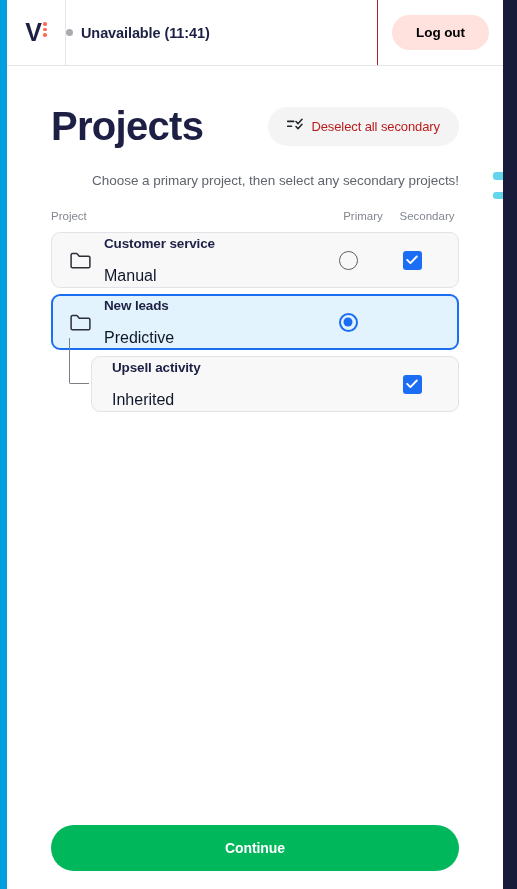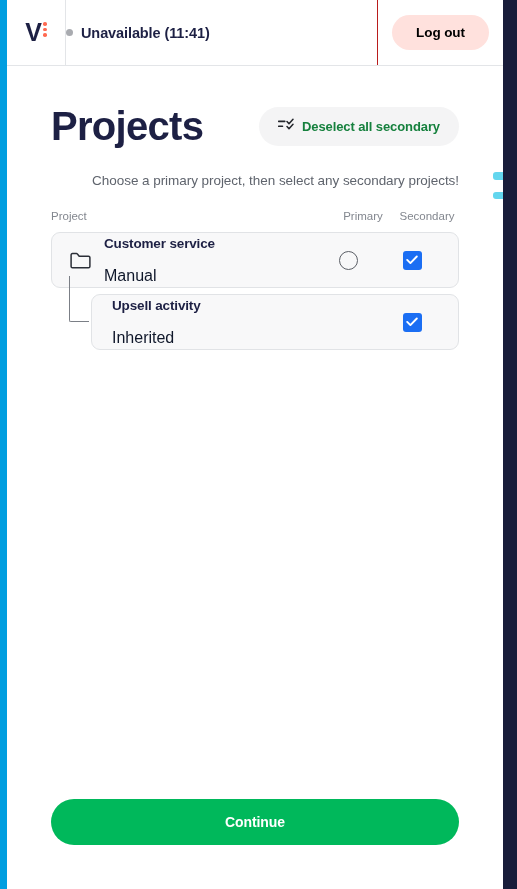--- a/index.html
+++ b/index.html
@@ -171,22 +171,22 @@
     gap: 8px;
     background: #f4f4f5;
     border: none;
     border-radius: 20px;
     padding: 11px 19px;
     cursor: pointer;
     font-family: inherit;
   }
   .deselect-label {
     font-size: 13px;
-    font-weight: 700;
-    color: #15803d;
+    font-weight: 400;
+    color: #b91c1c;
     letter-spacing: -0.1px;
   }
   .checklist-icon { display: block; }
 
   .subtitle {
     margin-top: 24px;
     font-size: 13.5px;
     color: #5f646d;
     letter-spacing: -0.05px;
     text-align: right;
@@ -329,21 +329,21 @@
     width: 20px;
     height: 46px;
     border-left: 1.5px solid #7b7f86;
     border-bottom: 1.5px solid #7b7f86;
     border-bottom-left-radius: 2px;
     pointer-events: none;
   }
 
   
   .footer {
-    padding: 0 44px 44px 44px;
+    padding: 0 44px 18px 44px;
   }
   .continue-btn {
     width: 100%;
     height: 46px;
     border: none;
     border-radius: 23px;
     background: #00b85b;
     color: #ffffff;
     font-family: inherit;
     font-size: 14px;
@@ -434,20 +434,37 @@
               <div class="cell-secondary">
                 <span class="checkbox">
                   <svg width="12" height="10" viewBox="0 0 12 10" fill="none" aria-hidden="true">
                     <path d="M1.2 4.9 L4.4 8.1 L10.8 1.5" stroke="#ffffff" stroke-width="1.9" stroke-linecap="round" stroke-linejoin="round"></path>
                   </svg>
                 </span>
               </div>
             </div>
           </div>
           <div class="row-wrap">
+            <div class="row selected">
+              <span class="folder-icon">
+                <svg width="21" height="17" viewBox="0 0 21 17" fill="none" aria-hidden="true">
+                  <path d="M1.1 4.2 V14.4 a1.4 1.4 0 0 0 1.4 1.4 h16 a1.4 1.4 0 0 0 1.4-1.4 V5.6 a1.4 1.4 0 0 0-1.4-1.4 H9.2 L7.4 2.0 a1.3 1.3 0 0 0-1-0.5 H2.5 A1.4 1.4 0 0 0 1.1 3 Z" stroke="#2b2f38" stroke-width="1.5" stroke-linejoin="round"></path>
+                </svg>
+              </span>
+              <div class="row-text">
+                <span class="row-name">New leads</span>
+                <span class="row-sub">Predictive</span>
+              </div>
+              <div class="cell-primary">
+                <span class="radio on"></span>
+              </div>
+              <div class="cell-secondary"></div>
+            </div>
+          </div>
+          <div class="row-wrap">
             <div class="tree-line"></div>
             <div class="row child">
               <div class="row-text">
                 <span class="row-name">Upsell activity</span>
                 <span class="row-sub">Inherited</span>
               </div>
               <div class="cell-primary"></div>
               <div class="cell-secondary">
                 <span class="checkbox">
                   <svg width="12" height="10" viewBox="0 0 12 10" fill="none" aria-hidden="true">

